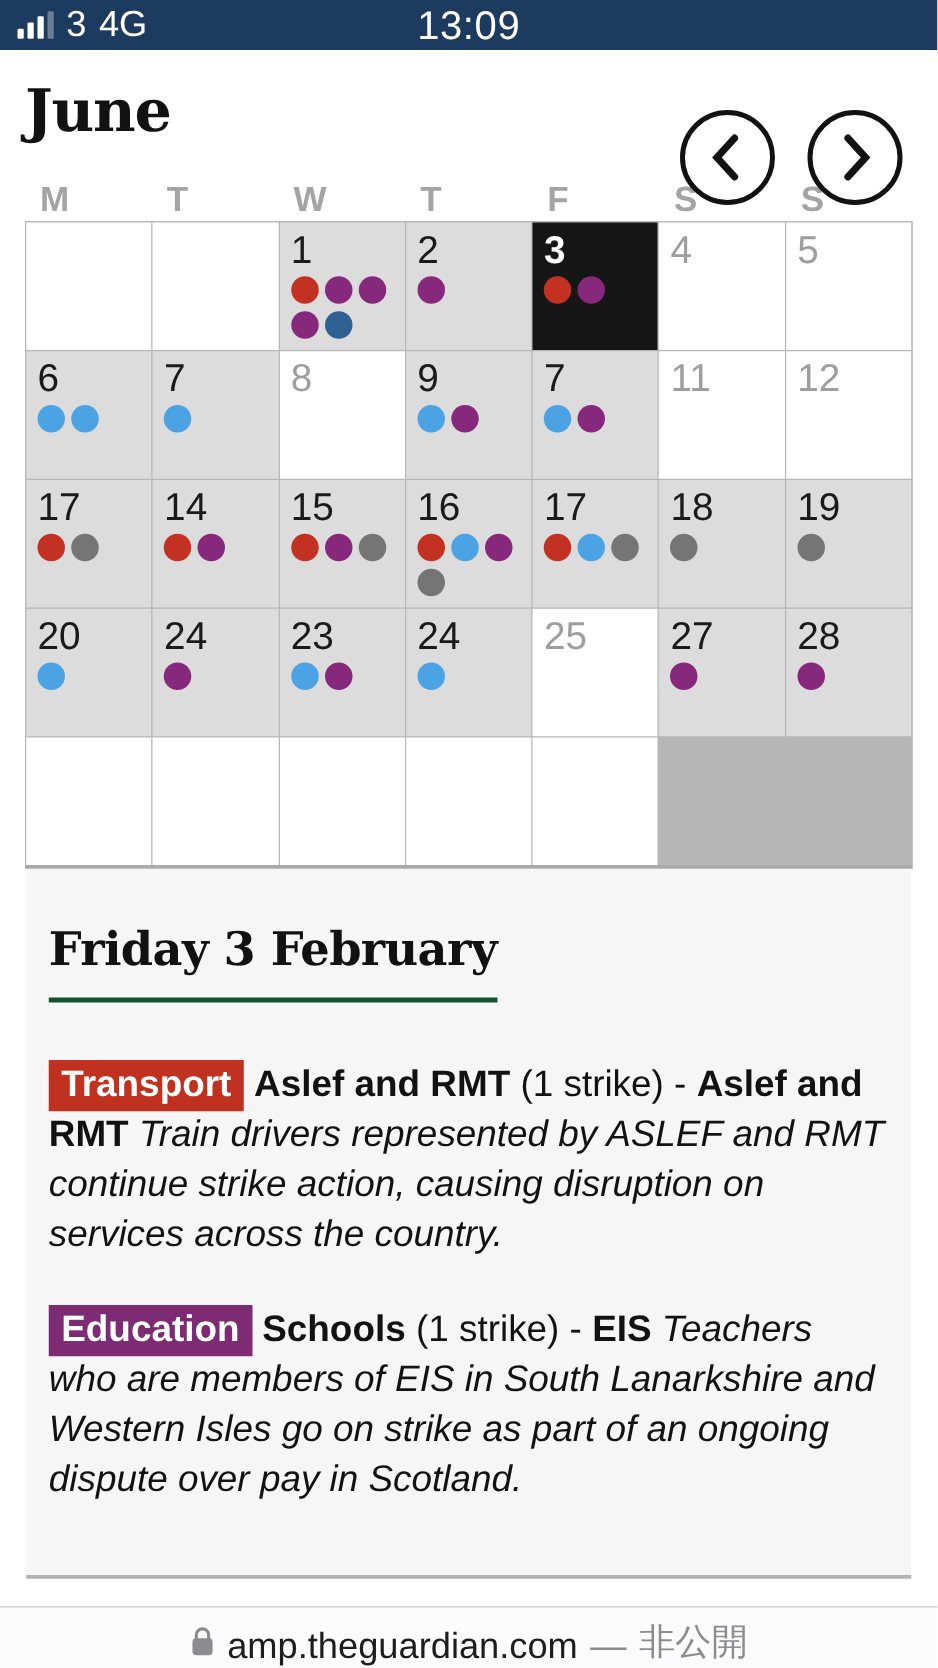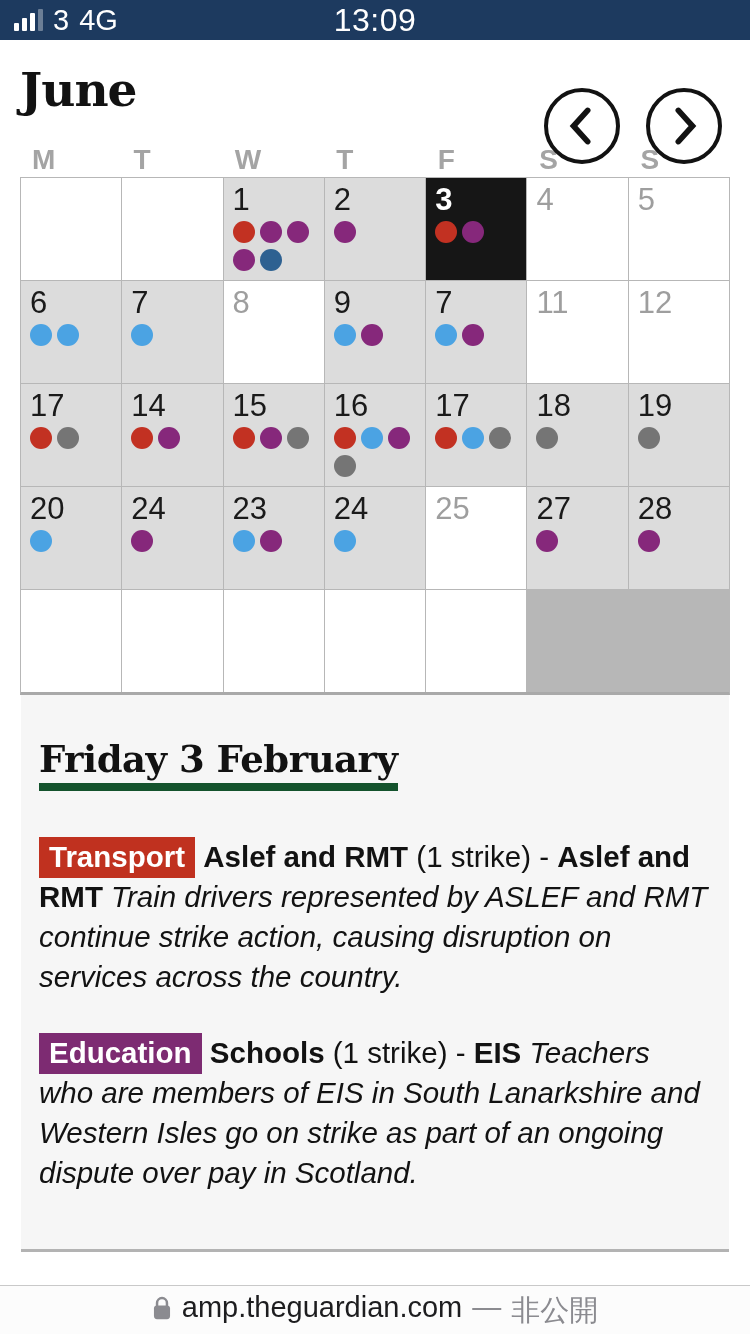--- a/index.html
+++ b/index.html
@@ -62,30 +62,30 @@
   .dots{display:flex;flex-wrap:wrap;width:86px;margin-top:3px;}
   .dot{width:22px;height:22px;border-radius:50%;margin:0 5px 6px 0;flex:0 0 auto;}
   
   .detail{
     margin:0 21px;background:#f6f6f6;border-bottom:3px solid #b3b3b3;
     padding:30px 18px 56px 18px;box-sizing:border-box;min-height:544px;
   }
   .detail-heading{
     display:inline-block;margin:12px 0 10px 0;
     font-family:"DejaVu Serif","Liberation Serif",serif;font-weight:700;font-size:37px;
-    border-bottom:8px solid #14532d;padding-bottom:2px;letter-spacing:-.5px;
+    border-bottom:4px solid #14532d;padding-bottom:17px;letter-spacing:-.5px;
   }
   .entry{font-size:29.5px;line-height:40px;margin:36px 0 0 0;color:#121212;}
   .badge{color:#fff;font-weight:700;padding:3px 10px 5px 10px;}
   .entry b{font-weight:700;}
   .entry i{font-style:italic;}
   
   .footer{
     position:absolute;left:0;right:0;bottom:0;height:49px;background:#fcfcfc;
-    border-top:1px solid #c9c9c9;display:flex;align-items:flex-start;justify-content:center;
+    border-top:1px solid #c9c9c9;display:flex;align-items:flex-end;justify-content:center;
     padding-top:5px;box-sizing:border-box;gap:10px;font-size:29px;
   }
   .footer .lock{margin-top:4px;}
   .f-domain{color:#1d1d1f;}
   .f-gray{color:#8b8b90;}
 </style>
 </head>
 <body>
 
 <div class="statusbar">

